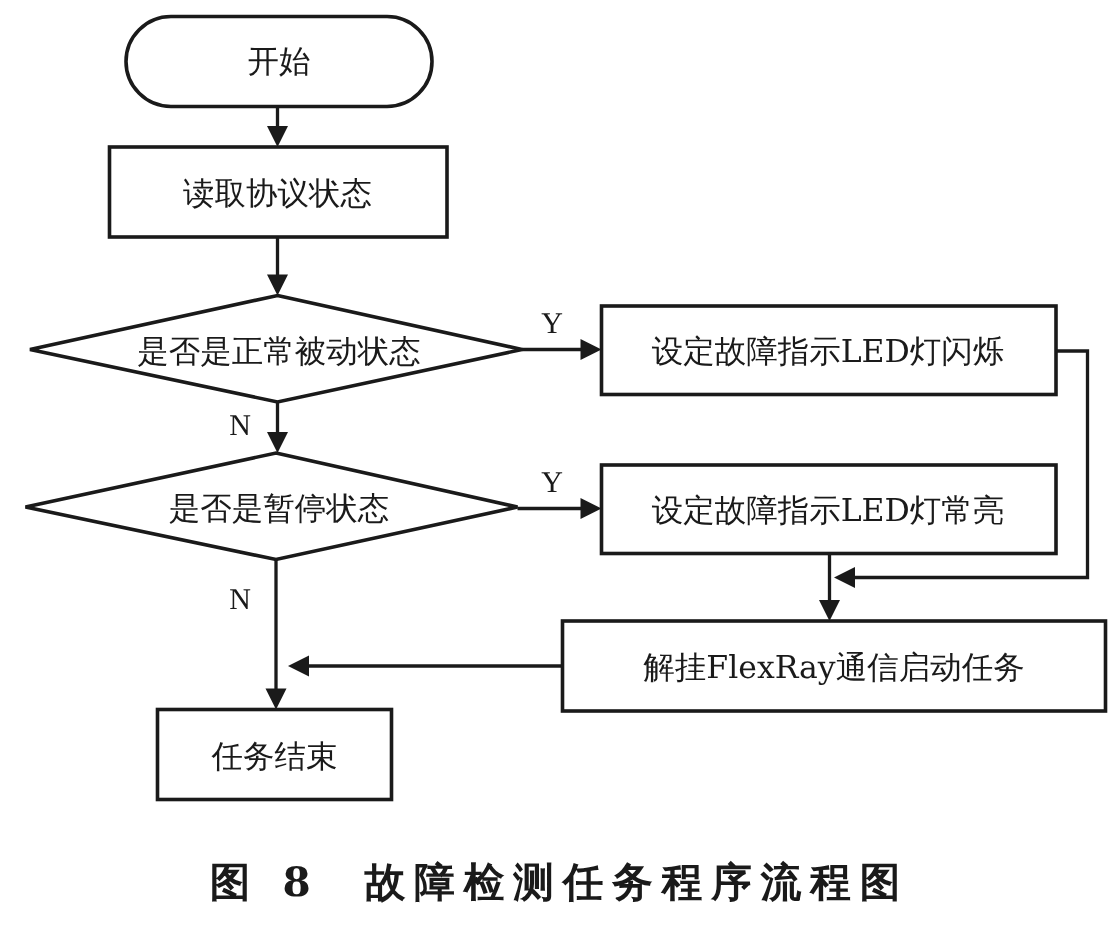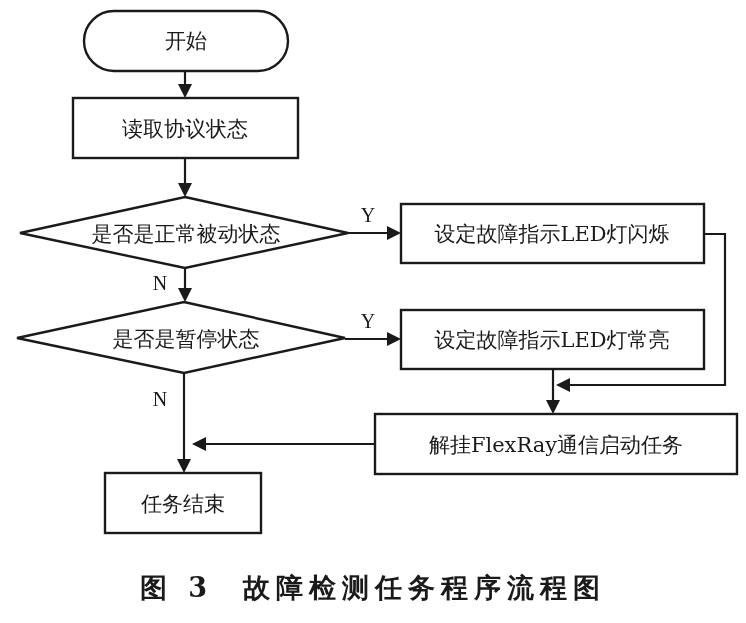--- a/index.html
+++ b/index.html
@@ -87,14 +87,14 @@
   <line class="line" x1="375" y1="444" x2="200" y2="444"></line>
   <polygon class="arrow" points="206,437 206,451 192,444"></polygon>
 
   <g>
     <rect class="shape" x="105" y="473" width="156" height="60"></rect>
     <text class="node-text" x="183" y="511" text-anchor="middle">任务结束</text>
   </g>
 </svg>
 
 <div id="caption">
-  <span class="fig-num">图 3</span><span>故障检测任务程序流程图</span>
+  <span class="fig-num">图 8</span><span>故障检测任务程序流程图</span>
 </div>
 
 </body></html>

